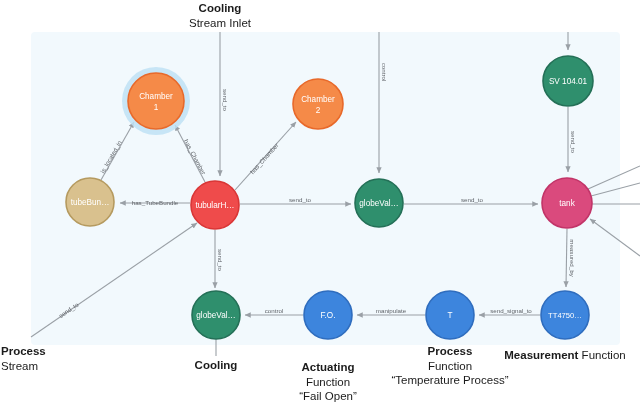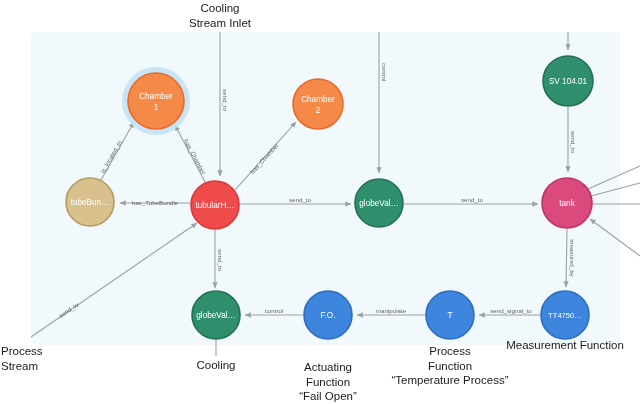--- a/index.html
+++ b/index.html
@@ -61,21 +61,21 @@
   }
   .caption {
     position: absolute;
     font-family: "Liberation Sans", sans-serif;
     font-size: 11.5px;
     color: #1b1b1b;
     line-height: 1.28;
     white-space: nowrap;
   }
   .caption .b {
-    font-weight: normal;
+    font-weight: bold;
   }
   .cap-center {
     text-align: center;
     transform: translateX(-50%);
   }
   .cap-left {
     text-align: left;
   }
 </style>
 </head>
@@ -266,17 +266,17 @@
     <div>Function</div>
     <div>“Fail Open”</div>
   </div>
 
   <div class="caption cap-center" style="left:450px; top:344px;">
     <div class="b">Process</div>
     <div>Function</div>
     <div>“Temperature Process”</div>
   </div>
 
-  <div class="caption cap-center" style="left:565px; top:338px;">
+  <div class="caption cap-center" style="left:565px; top:348px;">
     <div><span class="b">Measurement</span><span> Function</span></div>
   </div>
 
 </div>
 
 </body></html>

